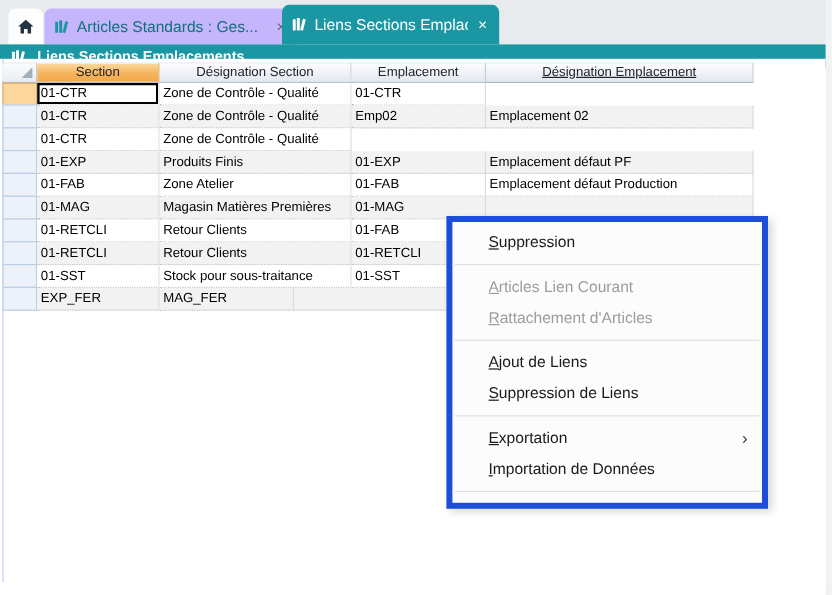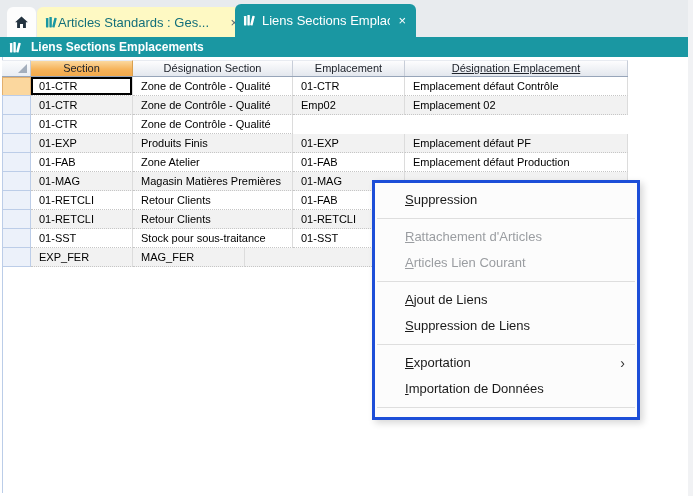--- a/index.html
+++ b/index.html
@@ -5,70 +5,70 @@
   * { margin:0; padding:0; box-sizing:border-box; }
   html,body { width:693px; height:496px; background:#F1F2F4; overflow:hidden;
               font-family:"Liberation Sans", sans-serif; }
   .app { position:absolute; left:0; top:0; width:688px; height:496px; background:#fff; }
 
   
   .tabbar { position:absolute; left:0; top:0; width:688px; height:37px; background:#E8EBEE; }
   .tab { position:absolute; display:flex; align-items:center; border-radius:6px 6px 0 0;
          font-size:13px; white-space:nowrap; overflow:hidden; cursor:default; }
   .tab-home { left:7px; top:7px; width:29px; height:30px; background:#FDFDFD; justify-content:center; }
-  .tab-inactive { left:37px; top:7px; width:211px; height:30px; background:#fef9c3;
-                  color:#136F7A; padding:0 8px; }
+  .tab-inactive { left:37px; top:7px; width:211px; height:30px; background:#c4b5fd;
+                  color:#136F7A; padding:0 8px; gap:6px; }
   .tab-active { left:235px; top:4px; width:181px; height:33px; background:#1A97A2;
                 color:#fff; padding:0 8px; gap:6px; }
   .tab .t-label { flex:1; overflow:hidden; white-space:nowrap; }
   .tab .t-close { font-size:13px; padding:0 2px; }
   .tab-inactive .t-close { color:#5A6470; }
   .tab-active .t-close { color:#fff; }
   .tab-icon { display:inline-flex; flex:0 0 auto; }
   .tab-inactive .tab-icon { color:#1A97A2; }
   .tab-active .tab-icon { color:#fff; }
 
   
   .titlebar { position:absolute; left:0; top:37px; width:688px; height:20px; background:#1A97A2;
               color:#fff; display:flex; align-items:center; gap:9px; padding-left:9px;
               font-size:12px; font-weight:bold; }
   .titlebar .tab-icon { color:#fff; }
 
   
-  .content { position:absolute; left:0; top:57px; width:688px; height:439px; background:#fff; }
+  .content { position:absolute; left:0; top:49px; width:688px; height:439px; background:#fff; }
   .panel-edge { position:absolute; left:2px; top:0; width:1px; height:436px; background:#BBCDE8; }
 
   .grid-header { position:absolute; left:2px; top:3px; display:flex; height:17px;
                  border-bottom:1px solid #97A5B9; }
   .h { border-right:1px solid #C7CDD8; border-top:1px solid #E8EBF1;
        background:linear-gradient(#FDFDFE,#EFF1F5 55%,#E3E7EE);
        font-size:11px; text-align:center; line-height:15px; color:#20242C; }
   .h-corner { width:29px; position:relative; background:linear-gradient(#FBFCFD,#E9EDF3); }
   .h-section { width:102px; background:linear-gradient(#FBD89E,#F6B45C 55%,#F3A94A);
                border-right-color:#D9A050; }
   .h-desig-section { width:160px; }
   .h-empl { width:112px; }
   .h-desig-empl { width:223px;text-decoration:underline; }
   .corner-tri { position:absolute; right:3px; bottom:3px; width:0; height:0;
                 border-left:9px solid transparent; border-bottom:9px solid #A3AEBC; }
 
   .tbody { position:absolute; left:2px; top:20px; }
   .row { display:flex; height:19px; }
   .sel { width:29px; background:#ECF1FA; border:1px solid #BCCDE8; margin-top:-1px; }
   .row:first-child .sel { margin-top:0; background:#FBD79E; border-color:#E2AF6E; }
-  .cell { font-size:11px; line-height:18px; padding-left:8px; color:#000;
+  .cell { font-size:11px; line-height:18px; padding-left:3px; color:#000;
           border-right:1px solid #DCDCDC; border-bottom:1px dotted #C6C6C6;
           white-space:nowrap; overflow:hidden; background:#fff; }
   .row:nth-child(even) .cell { background:#F2F2F2; }
   .c1 { width:102px; } .c2 { width:160px; } .c3 { width:112px; } .c4 { width:223px; }
   .cell.selected { box-shadow: inset 0 0 0 2px #000; background:#fff !important; }
 
   
   .context-menu { position:absolute; left:372px; top:180px; width:268px; background:#FCFCFC;
-                  border:3px solid #1d4ed8; box-shadow:3px 3px 7px rgba(0,0,0,.16);
+                  border:5px solid #1d4ed8; box-shadow:3px 3px 7px rgba(0,0,0,.16);
                   padding:4px 0; z-index:10; }
   .menu-item { position:relative; height:26px; line-height:26px; padding:0 24px 0 30px;
                font-size:13px; color:#1A1A1A; cursor:default; }
   .menu-item .m-label { display:block; overflow:hidden; white-space:nowrap; }
   .menu-item .m-label::first-letter { text-decoration:underline; }
   .menu-item.disabled { color:#9A9DA1; }
   .menu-sep { height:1px; background:#DEDEDE; margin:5px 2px; }
   .submenu-arrow { position:absolute; right:12px; top:0; font-size:14px; color:#333; }
 </style>
 </head>
@@ -137,21 +137,20 @@
       <div class="h h-empl">Emplacement</div>
       <div class="h h-desig-empl">Désignation Emplacement</div>
     </div>
 
     <div class="tbody">
       <div class="row">
         <div class="sel"></div>
         <div class="cell c1 selected">01-CTR</div>
         <div class="cell c2">Zone de Contrôle - Qualité</div>
         <div class="cell c3">01-CTR</div>
-        <div class="cell c4">Emplacement défaut Contrôle</div>
       </div>
       <div class="row">
         <div class="sel"></div>
         <div class="cell c1">01-CTR</div>
         <div class="cell c2">Zone de Contrôle - Qualité</div>
         <div class="cell c3">Emp02</div>
         <div class="cell c4">Emplacement 02</div>
       </div>
       <div class="row">
         <div class="sel"></div>
@@ -208,24 +207,24 @@
       </div>
     </div>
   </div>
 
   <div class="context-menu">
     <div class="menu-item">
       <span class="m-label">Suppression</span>
     </div>
     <div class="menu-sep"></div>
     <div class="menu-item disabled">
+      <span class="m-label">Articles Lien Courant</span>
+    </div>
+    <div class="menu-item disabled">
       <span class="m-label">Rattachement d'Articles</span>
-    </div>
-    <div class="menu-item disabled">
-      <span class="m-label">Articles Lien Courant</span>
     </div>
     <div class="menu-sep"></div>
     <div class="menu-item">
       <span class="m-label">Ajout de Liens</span>
     </div>
     <div class="menu-item">
       <span class="m-label">Suppression de Liens</span>
     </div>
     <div class="menu-sep"></div>
     <div class="menu-item">

